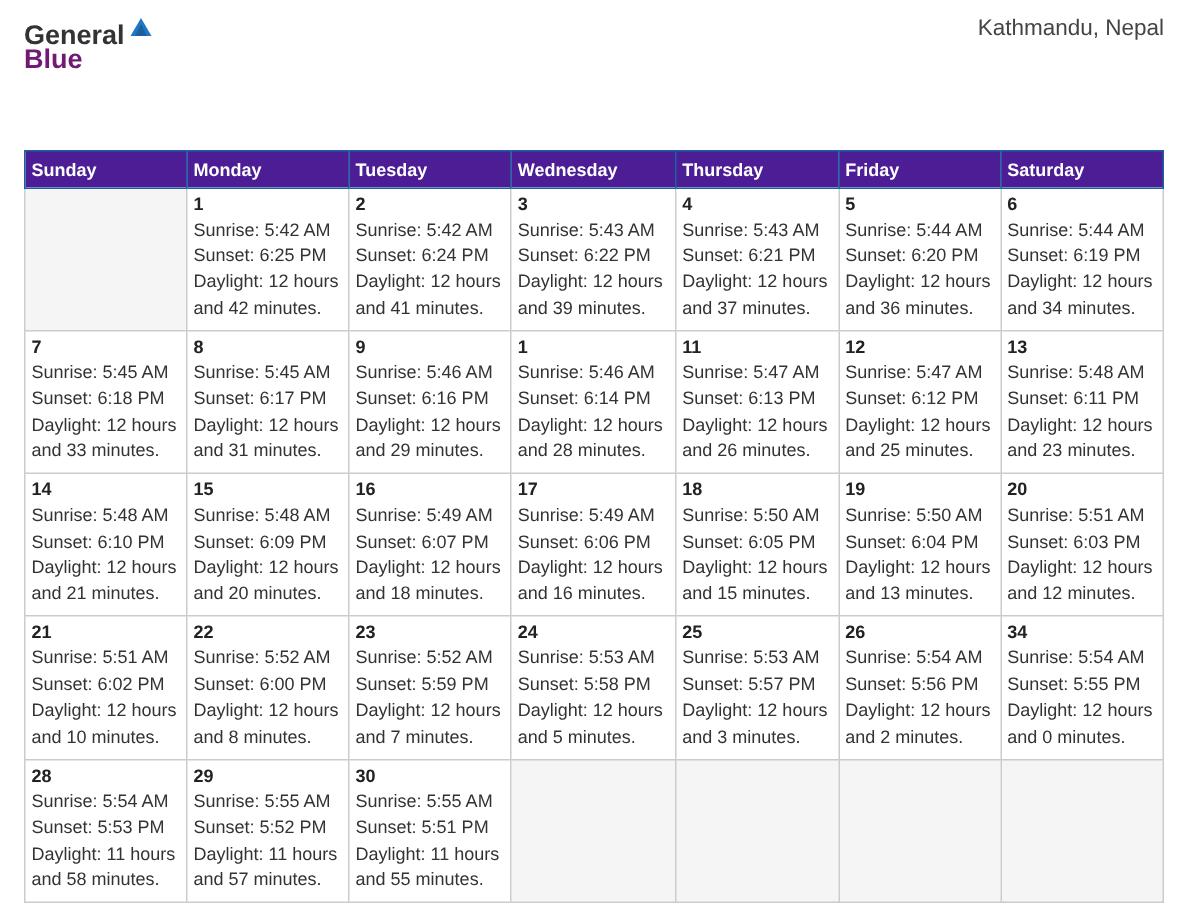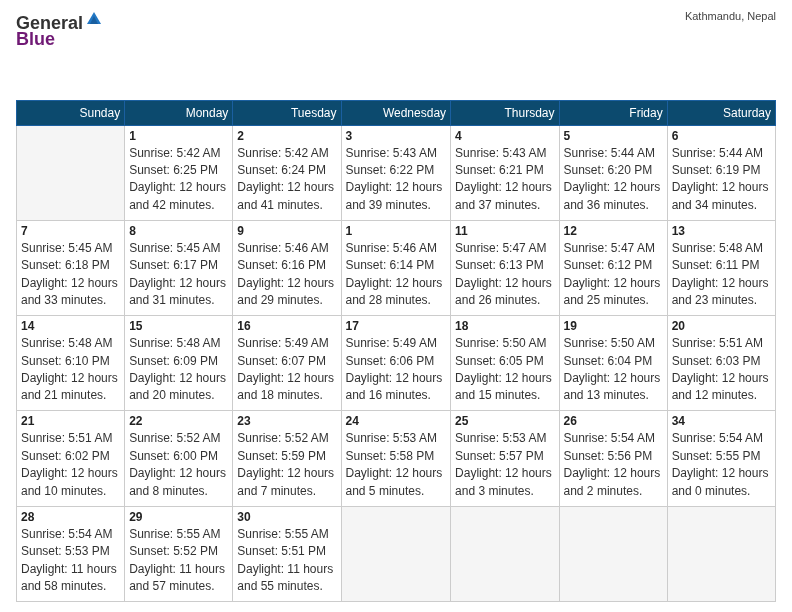--- a/index.html
+++ b/index.html
@@ -45,36 +45,36 @@
     .title-block {
       text-align: right;
     }
     .month-title {
       font-size: 32px;
       font-weight: normal;
       color: #222;
       line-height: 1.1;
     }
     .subtitle {
-      font-size: 11px;
+      font-size: 15px;
       color: #444;
     }
     .calendar {
       flex: 1;
       border-collapse: collapse;
       width: 100%;
       font-size: 10.5px;
     }
     .calendar th {
-      background: #0c4a6e;
+      background: #4c1d95;
       color: #fff;
       padding: 5px 4px;
-      text-align: right;
+      text-align: left;
       font-size: 12px;
-      font-weight: normal;
+      font-weight: bold;
       border: 1px solid #1a5fa0;
     }
     .calendar td {
       border: 1px solid #ccc;
       vertical-align: top;
       padding: 3px 4px;
       width: 113px;
       height: 80px;
       background: #fff;
     }

